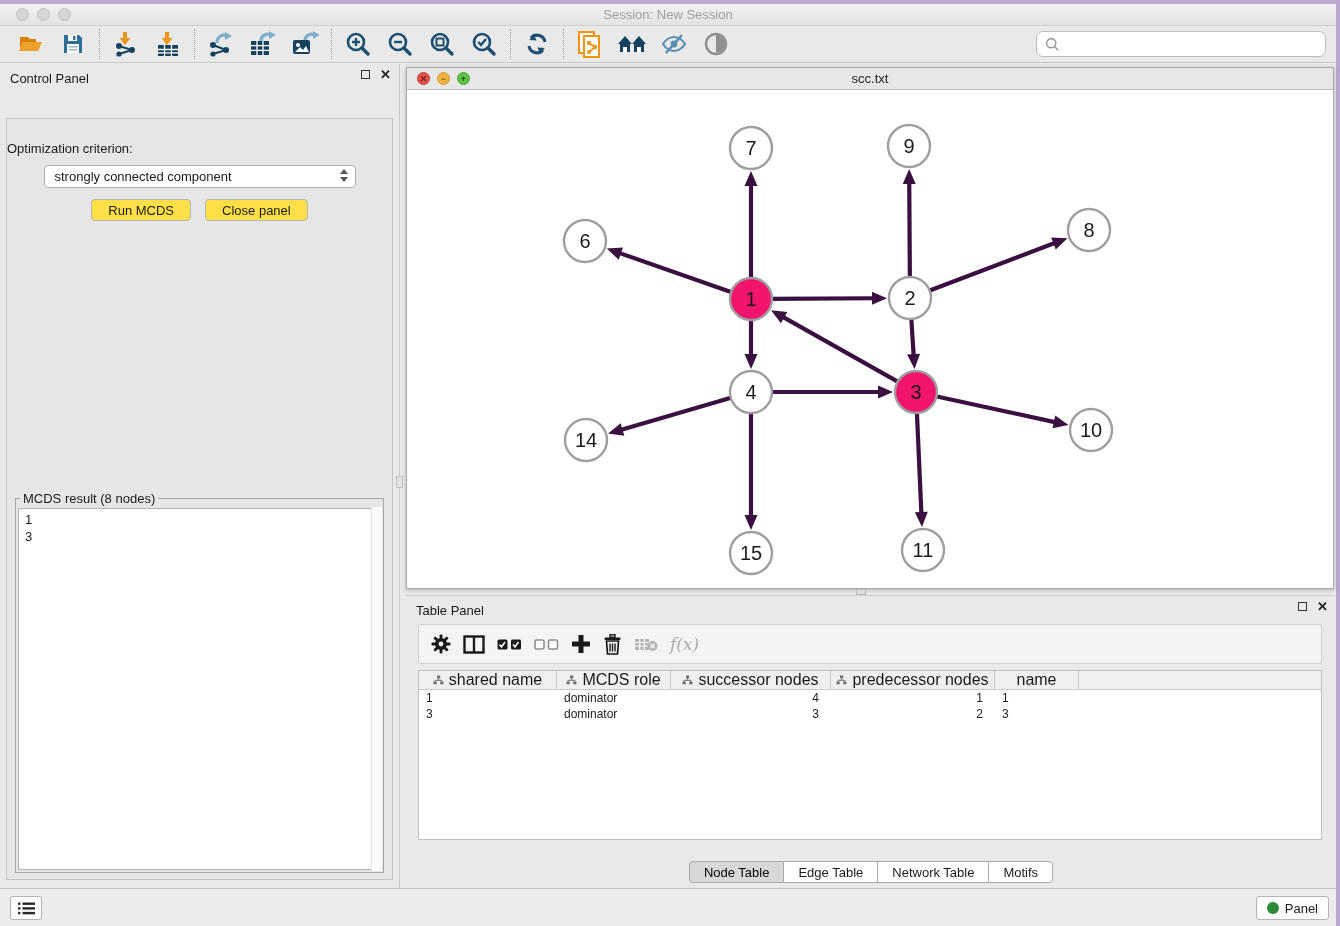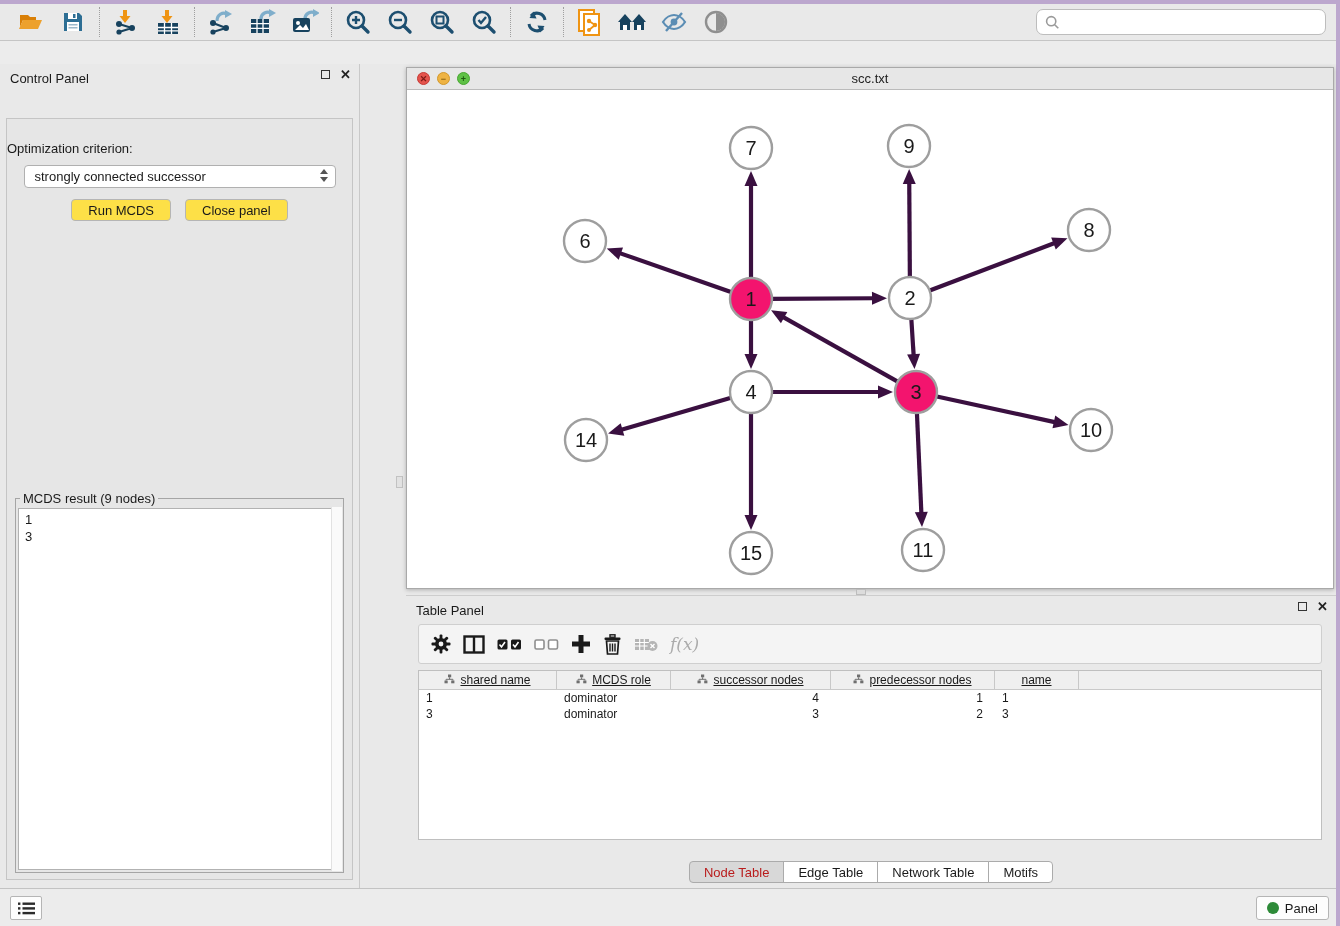--- a/index.html
+++ b/index.html
@@ -20,21 +20,21 @@
   .tb-btn { width:42px; height:32px; display:flex; align-items:center; justify-content:center; cursor:default; }
   .tb-sep { width:1px; height:30px; border-left:1px dotted #9f9f9f; margin:0 5px; }
   .searchbox { position:absolute; right:10px; top:5px; width:290px; height:26px; background:#fff;
                border:1px solid #bdbdbd; border-radius:7px; display:flex; align-items:center; padding:0 8px; }
   .searchbox input { border:none; outline:none; flex:1; font-size:13px; background:transparent; }
 
   
   .workspace { position:absolute; left:0; top:60px; right:0; bottom:38px; background:#e9e9e9; }
 
   
-  .cpanel { position:absolute; left:0; top:0; width:360px; height:100%; border-right:1px solid #c9c9c9; }
+  .cpanel { position:absolute; left:0; top:0; width:400px; height:100%; border-right:1px solid #c9c9c9; }
   .panel-head { position:relative; height:28px; }
   .panel-head .ptitle { position:absolute; left:10px; top:7px; font-size:13px; }
   .panel-icons { position:absolute; right:8px; top:6px; display:flex; gap:10px; align-items:center; }
   .float-ic { width:9px; height:9px; border:1.5px solid #333; }
   .close-ic { font-size:13px; font-weight:bold; color:#222; line-height:9px; }
   .ctabs { display:flex; justify-content:center; margin-top:2px; }
   .ctab { height:21px; padding:0 14px; background:#fff; border:1px solid #b9b9b9; margin-left:-1px;
           font-size:13px; font-weight:bold; display:flex; align-items:center; }
   .ctab:first-child { border-radius:4px 0 0 4px; margin-left:0; }
   .ctab:last-child { border-radius:0 4px 4px 0; }
@@ -80,48 +80,56 @@
   
   .tpanel { position:absolute; left:406px; top:531px; right:0; bottom:0; border-top:1px solid #cdcdcd; }
   .t-toolbar { position:absolute; left:12px; right:14px; top:28px; height:40px; background:#f4f4f4;
                border:1px solid #cfcfcf; border-radius:3px; display:flex; align-items:center;
                gap:12px; padding-left:12px; }
   .tt-btn { display:flex; align-items:center; justify-content:center; }
   .fx { font-family:"DejaVu Serif", serif; font-style:italic; font-size:17px; color:#ababab; }
   .table { position:absolute; left:12px; right:14px; top:74px; bottom:48px; background:#fff;
            border:1px solid #bfbfbf; overflow:hidden; }
   .thead { display:flex; height:19px; background:#efefef; border-bottom:1px solid #c9c9c9; }
-  .th { display:flex; align-items:center; justify-content:center; gap:5px; font-size:12px;
-        border-right:1px solid #c8c8c8; height:100%;text-decoration:underline; }
+  .th { display:flex; align-items:center; justify-content:center; gap:5px; font-size:16px;
+        border-right:1px solid #c8c8c8; height:100%; }
   .th-fill { flex:1; border-right:none; }
   .tr { display:flex; height:16px; }
   .td { font-size:12px; line-height:16px; overflow:hidden; }
   .td.left { text-align:left; padding-left:7px; }
   .td.right { text-align:right; padding-right:12px; }
   .ttabs { position:absolute; left:0; right:0; bottom:5px; display:flex; justify-content:center; }
   .seg { height:22px; padding:0 14px; background:#fff; border:1px solid #ababab; margin-left:-1px;
          font-size:13px; display:flex; align-items:center; }
   .seg:first-child { border-radius:4px 0 0 4px; margin-left:0; }
   .seg:last-child { border-radius:0 4px 4px 0; }
-  .seg.active { background:#d8d8d8; color:#b91c1c; border-color:#ababab; }
+  .seg.active { background:#d8d8d8; color:#000000; border-color:#ababab; }
 
   
   .statusbar { position:absolute; left:0; right:0; bottom:0; height:38px; background:#ececec;
                border-top:1px solid #c3c3c3; }
   .sb-left { position:absolute; left:10px; top:7px; width:32px; height:24px; background:#fdfdfd;
              border:1px solid #b5b5b5; border-radius:2px; display:flex; align-items:center; justify-content:center; }
   .sb-mem { position:absolute; right:7px; top:7px; height:24px; background:#fdfdfd; border:1px solid #b5b5b5;
             border-radius:3px; display:flex; align-items:center; gap:6px; padding:0 10px; font-size:13px; }
   .mem-dot { width:12px; height:12px; border-radius:50%; background:#2d8a38; }
 </style>
 </head>
 <body>
 
 <div class="app">
 
+  <div class="titlebar">
+    <div class="lights">
+      <div class="light"></div>
+      <div class="light"></div>
+      <div class="light"></div>
+    </div>
+    <div class="wtitle">Session: New Session</div>
+  </div>
 
   <div class="toolbar">
     <div class="tb-btn">
       <svg width="28" height="24" viewBox="0 0 28 24">
         <path d="M3 5h8l2 2h6v3H6L3 17z" fill="#d97f06"></path>
         <path d="M6 10h19l-4 9H2z" fill="#eda12d"></path>
       </svg>
     </div>
     <div class="tb-btn">
       <svg width="24" height="24" viewBox="0 0 24 24">
@@ -265,32 +273,32 @@
       <div class="panel-head">
         <span class="ptitle">Control Panel</span>
         <span class="panel-icons">
           <span class="float-ic"></span>
           <span class="close-ic">✕</span>
         </span>
       </div>
       <div class="cbody">
         <div class="opt-label">Optimization criterion:</div>
         <div class="dropdown">
-          <span>strongly connected successor</span>
+          <span>strongly connected component</span>
           <span class="chevrons">
               <i class="chev-up"></i>
               <i class="chev-dn"></i>
             </span>
         </div>
         <div class="btnrow">
           <div class="btn">Run MCDS</div>
           <div class="btn">Close panel</div>
         </div>
         <fieldset class="result-fs">
-          <legend>MCDS result (9 nodes)</legend>
+          <legend>MCDS result (8 nodes)</legend>
           <div class="result-area">1
 3</div>
           <div class="result-scroll"></div>
         </fieldset>
       </div>
     </div>
 
     <div class="divider-knob"></div>
 
     <div class="netwin">

